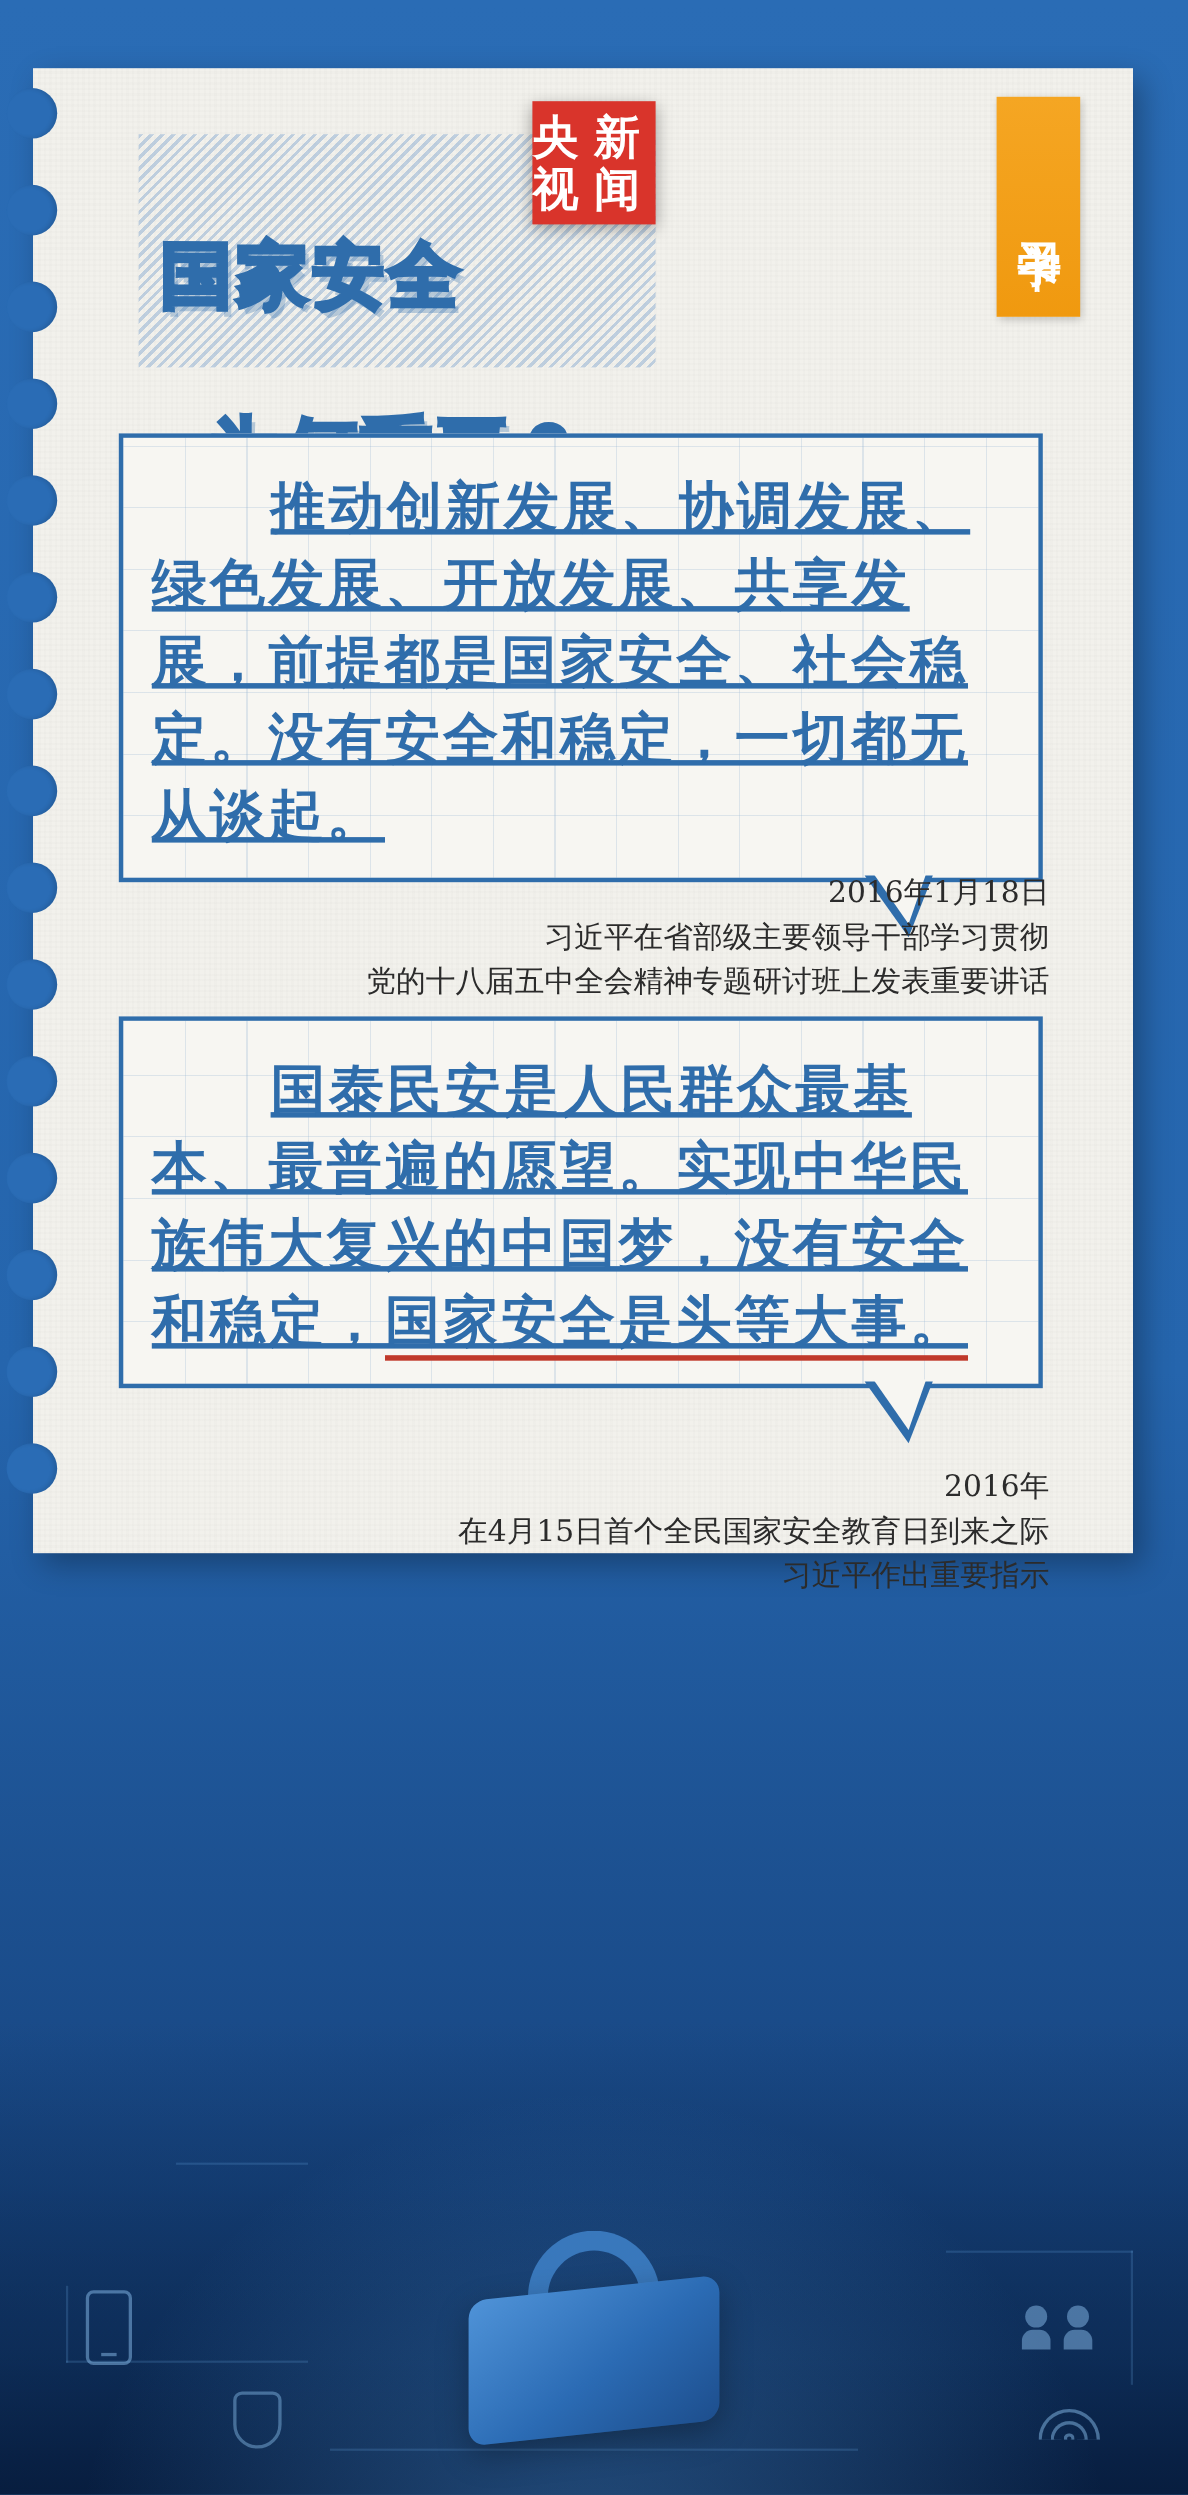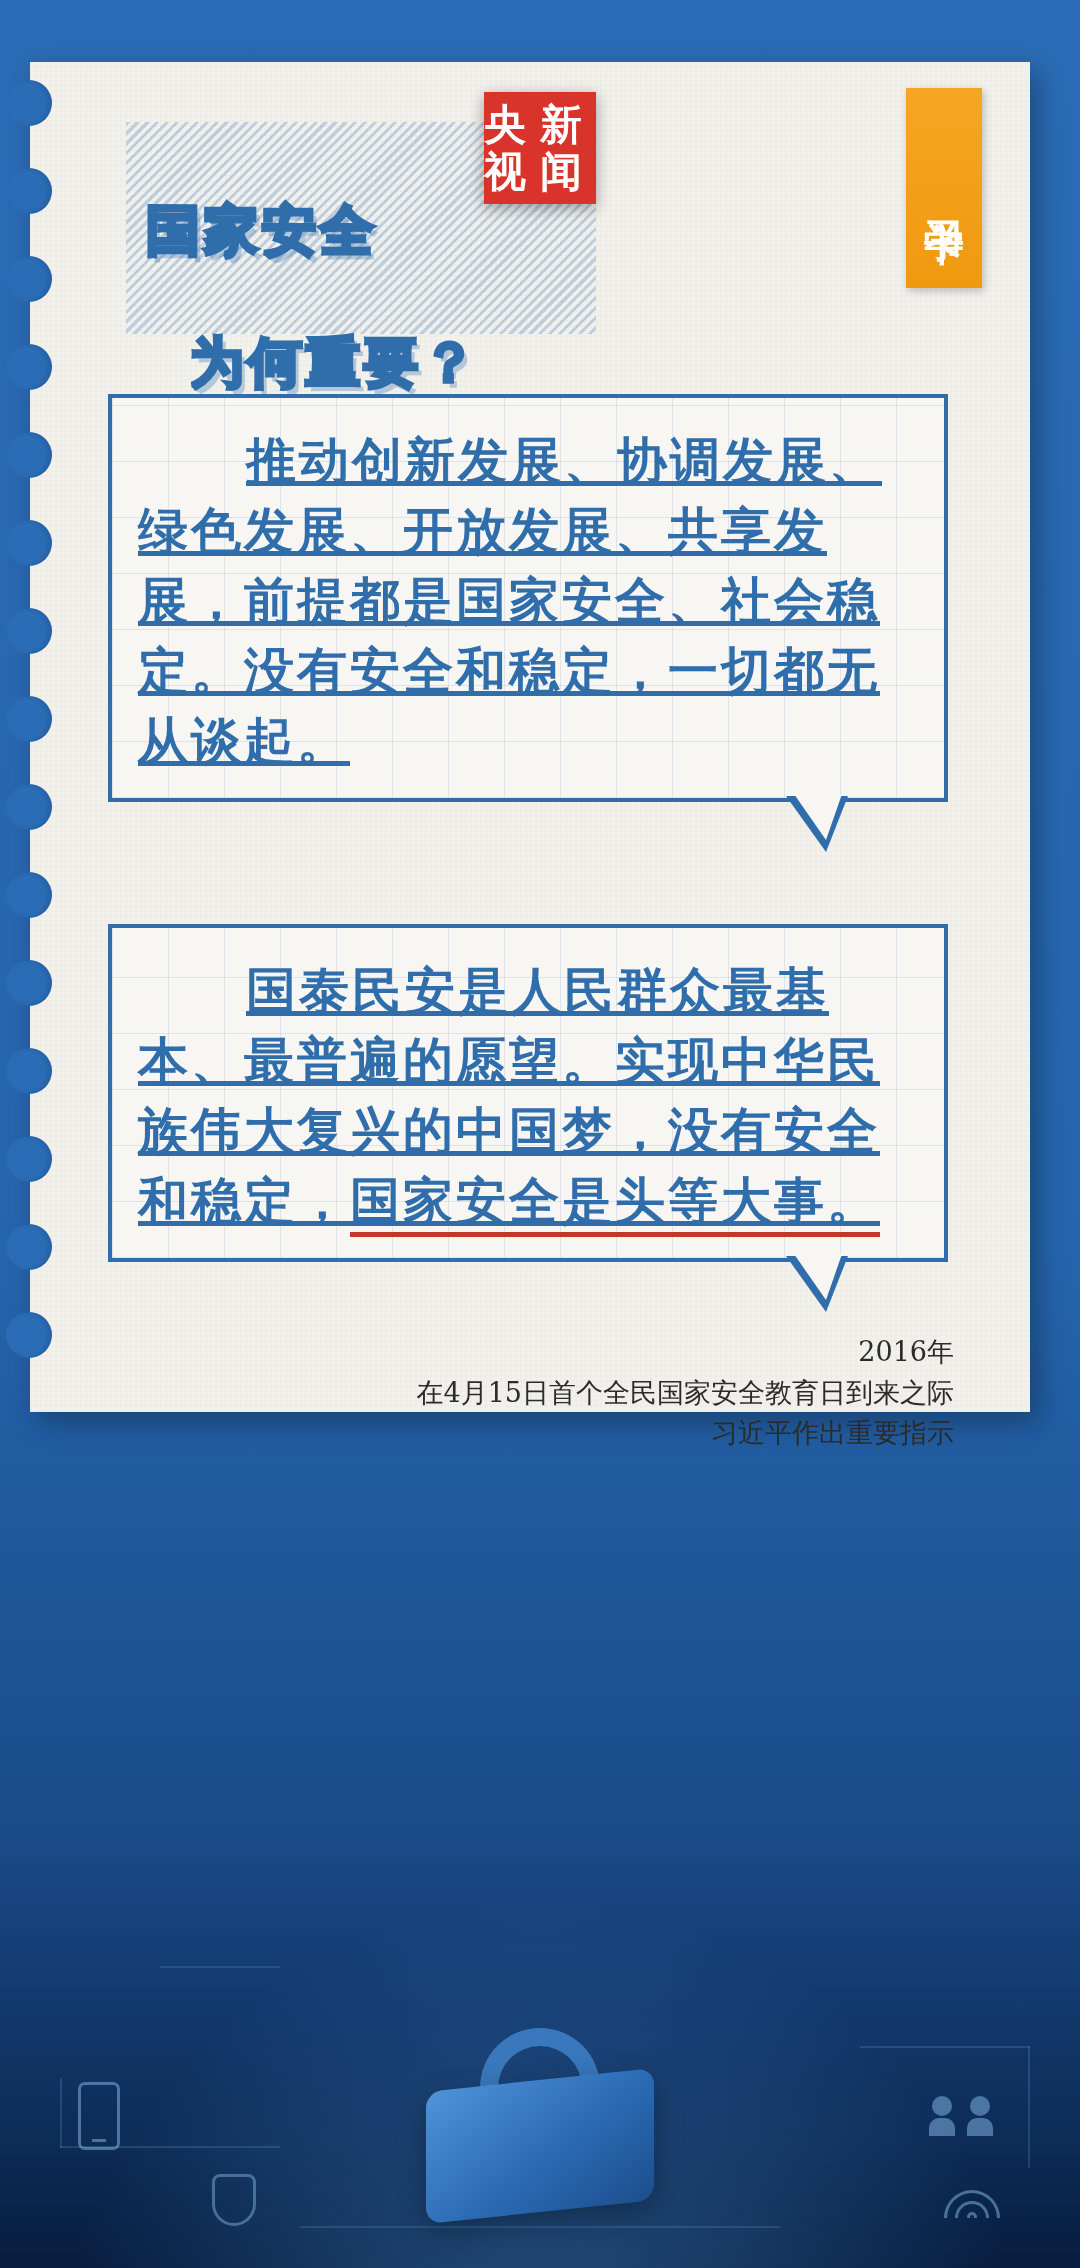--- a/index.html
+++ b/index.html
@@ -118,21 +118,21 @@
     background: repeating-linear-gradient(
       135deg,
       rgba(120,160,205,.42) 0 3px,
       rgba(245,245,240,0) 3px 7px
     );
   }
   .title-text {
     position: absolute;
     left: 20px;
     top: 10px;
-    font-size: 54px;
+    font-size: 65px;
     font-weight: bold;
     line-height: 1.22;
     color: #d9e6f2;
     -webkit-text-stroke: 4px #2f6dab;
     text-shadow: 5px 6px 0 rgba(47,109,171,.30);
     letter-spacing: 4px;
     white-space: pre-line;
   }
   .title-line2 { padding-left: 44px; display: block; }
 
@@ -349,20 +349,23 @@
     <div class="title-text">
       <span>国家安全</span><br>
       <span class="title-line2">为何重要？</span>
     </div>
   </div>
 
   <div class="quote" id="quote1">
     <div class="quote-text">推动创新发展、协调发展、绿色发展、开放发展、共享发展，前提都是国家安全、社会稳定。没有安全和稳定，一切都无从谈起。</div>
     <div class="tail"></div>
   </div>
+  <div class="attrib" id="attrib1">2016年1月18日
+习近平在省部级主要领导干部学习贯彻
+党的十八届五中全会精神专题研讨班上发表重要讲话</div>
 
   <div class="quote" id="quote2">
     <div class="quote-text"><span>国泰民安是人民群众最基本、最普遍的愿望。实现中华民族伟大复兴的中国梦，没有安全和稳定，</span><span class="u">国家安全是头等大事。</span></div>
     <div class="tail"></div>
   </div>
   <div class="attrib" id="attrib2">2016年
 在4月15日首个全民国家安全教育日到来之际
 习近平作出重要指示</div>
 
 </div>

